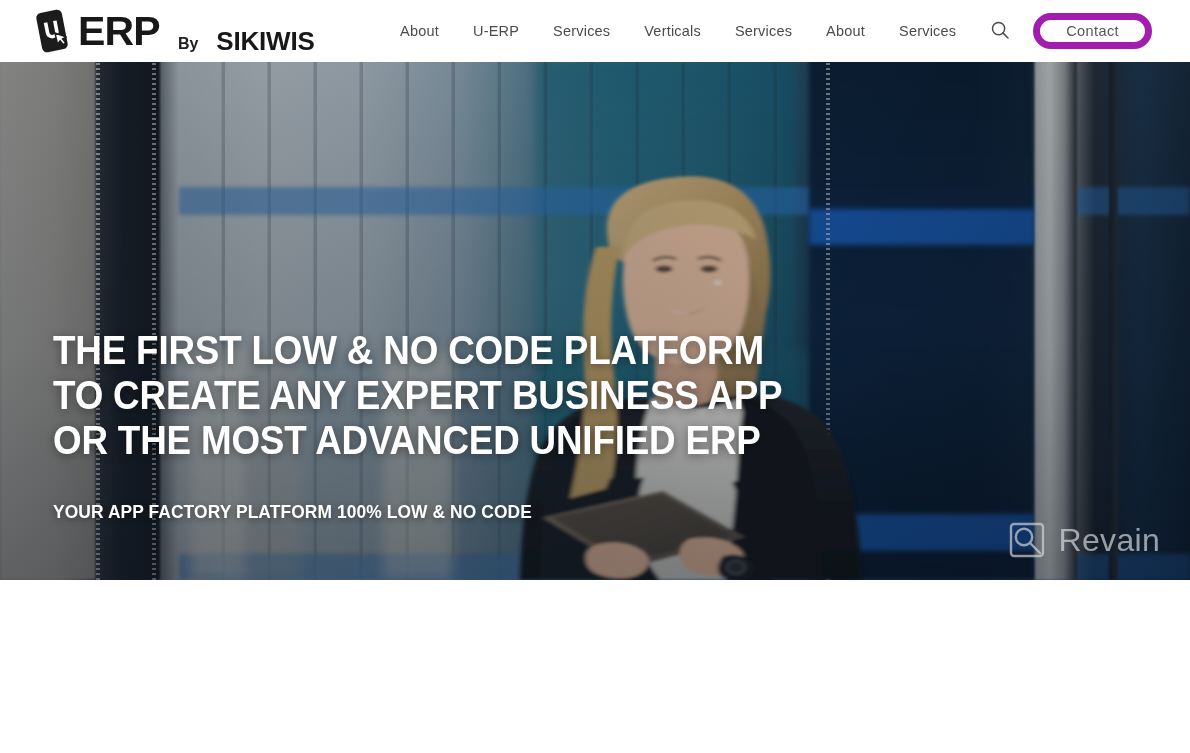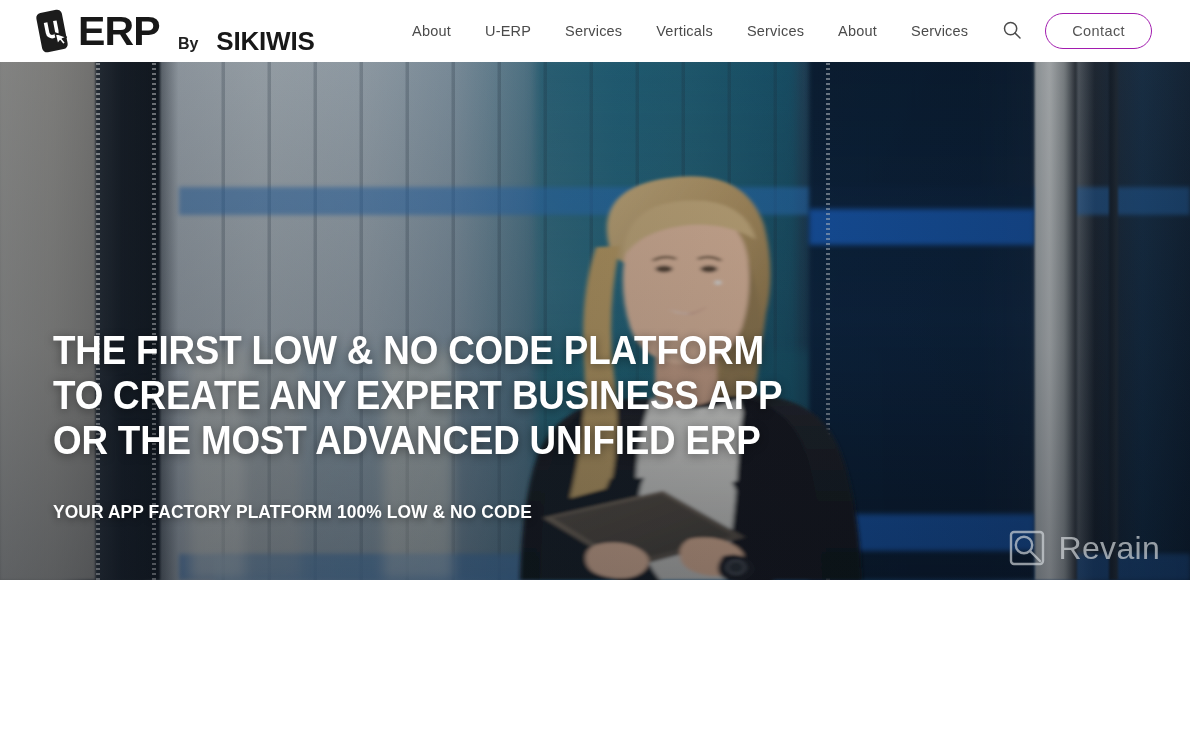--- a/index.html
+++ b/index.html
@@ -82,21 +82,21 @@
     margin-left:10px;
     display:flex; align-items:center; justify-content:center;
     cursor:pointer;
     background:none; border:none;
   }
   .contact-btn{
     margin-left:16px;
     margin-right:38px;
     height:36px;
     padding:0 26px;
-    border:1px solid #a21caf;
+    border:7px solid #a21caf;
     border-radius:18px;
     background:#ffffff;
     color:#555555;
     font-size:14.5px;
     letter-spacing:0.4px;
     display:flex; align-items:center; justify-content:center;
     cursor:pointer;
     font-family:"Liberation Sans", sans-serif;
   }
 
@@ -270,21 +270,21 @@
     text-transform:uppercase;
     transform:scaleX(0.94);
     transform-origin:left center;
     text-shadow:0 2px 8px rgba(0,0,0,0.45);
     white-space:nowrap;
   }
 
   
   .watermark{
     position:absolute;
-    right:30px; bottom:12px;
+    right:30px; bottom:20px;
     display:flex; align-items:center; gap:12px;
     z-index:20;
     opacity:0.68;
     pointer-events:none;
   }
   .watermark svg{ display:block; }
   .watermark-text{
     color:#d9dde0;
     font-family:"Liberation Sans", sans-serif;
     font-size:32px;

